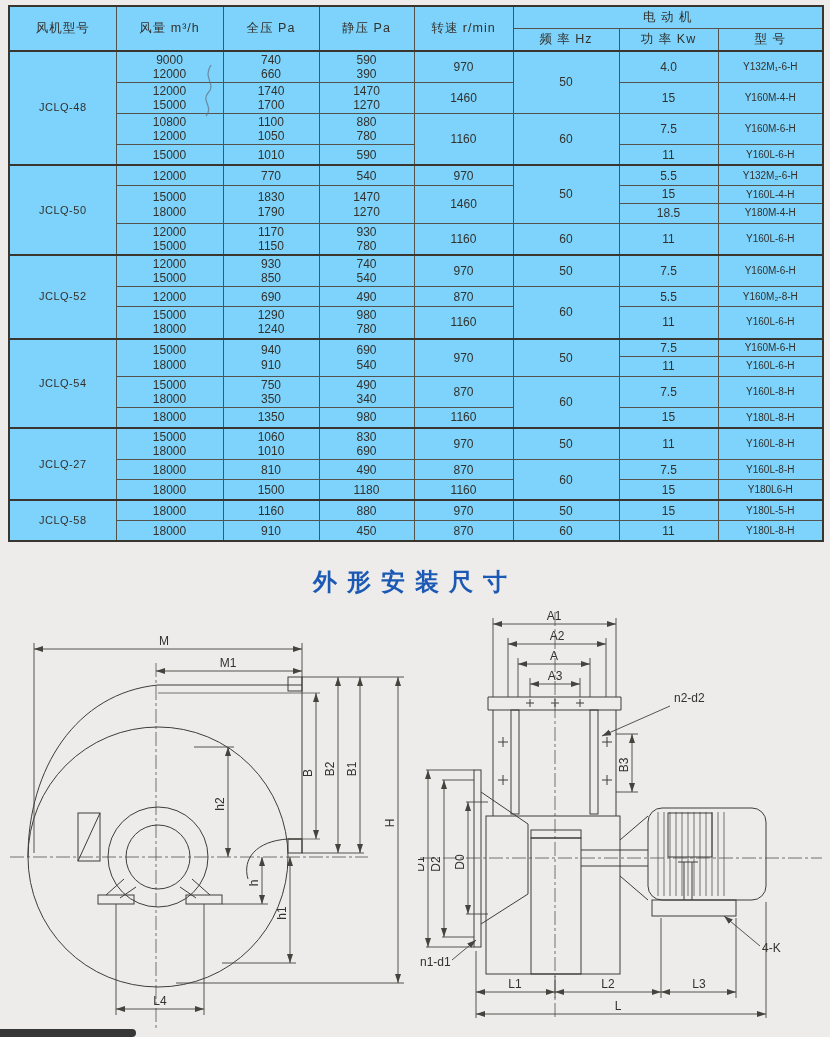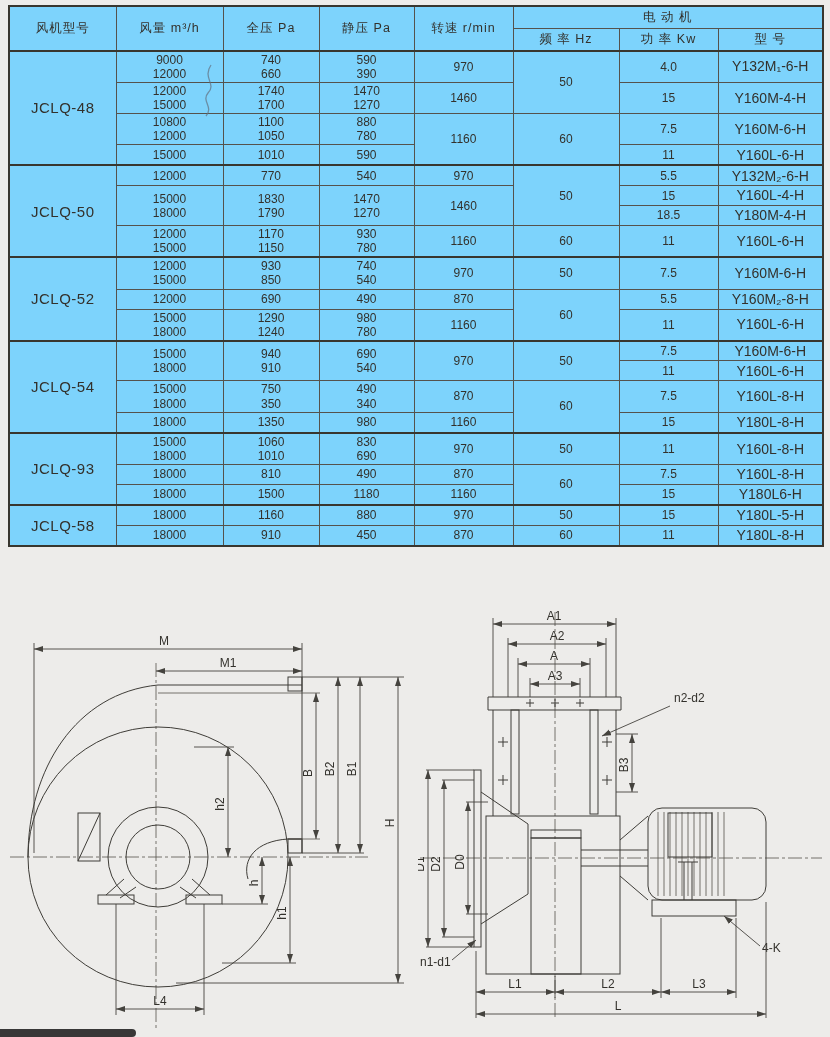--- a/index.html
+++ b/index.html
@@ -4,22 +4,22 @@
 <style>
   html,body{margin:0;padding:0;}
   body{width:830px;height:1037px;background:#edecea;font-family:"Liberation Sans",sans-serif;position:relative;overflow:hidden;}
   .page{position:absolute;inset:0;}
   
   table.spec{position:absolute;left:8px;top:5px;width:814px;border-collapse:collapse;background:#7dd3fc;border:2px solid #38362f;table-layout:fixed;}
   .spec th,.spec td{border:1px solid #55524c;color:#33312c;text-align:center;vertical-align:middle;padding:1px 2px;font-size:12px;line-height:1.18;white-space:pre-line;}
   .spec thead th{font-weight:normal;font-size:12.5px;padding:3px 2px;letter-spacing:1px;}
   .spec thead tr:last-child th{border-bottom-width:2px;border-bottom-color:#38362f;}
   .spec tbody tr:first-child td{border-top-width:2px;border-top-color:#38362f;}
-  .spec td.model-col{font-size:15px;letter-spacing:.5px;}
-  .spec td.motor-col{font-size:14px;}
+  .spec td.model-col{font-size:11px;letter-spacing:.5px;}
+  .spec td.motor-col{font-size:10px;}
   .spec td.twoline{height:28px;}
   .spec td.oneline{height:17px;}
   
   .section-title{position:absolute;top:566px;left:0;width:100%;text-align:center;font-size:24px;font-weight:bold;color:#1b59b4;letter-spacing:10px;}
   
   svg{position:absolute;}
   .ln{stroke:#3f3d38;stroke-width:1;fill:none;}
   .thin{stroke:#55534d;stroke-width:.8;fill:none;}
   .cl{stroke:#55534d;stroke-width:.8;fill:none;stroke-dasharray:14 3 3 3;}
   .dim{stroke:#45433e;stroke-width:.9;fill:none;}
@@ -216,21 +216,21 @@
         <td>1350</td>
         <td>980</td>
         <td>1160</td>
         <td>15</td>
         <td class="motor-col">Y180L-8-H</td>
       </tr>
     </tbody>
 
     <tbody>
       <tr>
-        <td rowspan="3" class="model-col">JCLQ-93</td>
+        <td rowspan="3" class="model-col">JCLQ-27</td>
         <td class="twoline">15000
 18000</td>
         <td>1060
 1010</td>
         <td>830
 690</td>
         <td>970</td>
         <td>50</td>
         <td>11</td>
         <td class="motor-col">Y160L-8-H</td>
@@ -274,20 +274,21 @@
         <td>11</td>
         <td class="motor-col">Y180L-8-H</td>
       </tr>
     </tbody>
   </table>
 
   <svg class="artifact" style="left:198px;top:62px" width="24" height="58" viewBox="0 0 24 58">
     <path d="M13,3 C4,16 19,22 10,31 C3,39 16,45 8,54" stroke="#637180" stroke-width="1.3" fill="none" opacity="0.7"></path>
   </svg>
 
+  <div class="section-title">外形安装尺寸</div>
 
   <svg style="left:6px;top:617px" width="412" height="418" viewBox="0 0 412 418">
     <defs>
       <marker id="aL" markerWidth="11" markerHeight="8" refX="9" refY="3" orient="auto-start-reverse" markerUnits="userSpaceOnUse">
         <path d="M0,0 L9,3 L0,6 z" fill="#45433e"></path>
       </marker>
       <pattern id="hatchL" width="5" height="5" patternTransform="rotate(45)" patternUnits="userSpaceOnUse">
         <line x1="0" y1="0" x2="0" y2="5" stroke="#5a5852" stroke-width="1"></line>
       </pattern>
     </defs>

